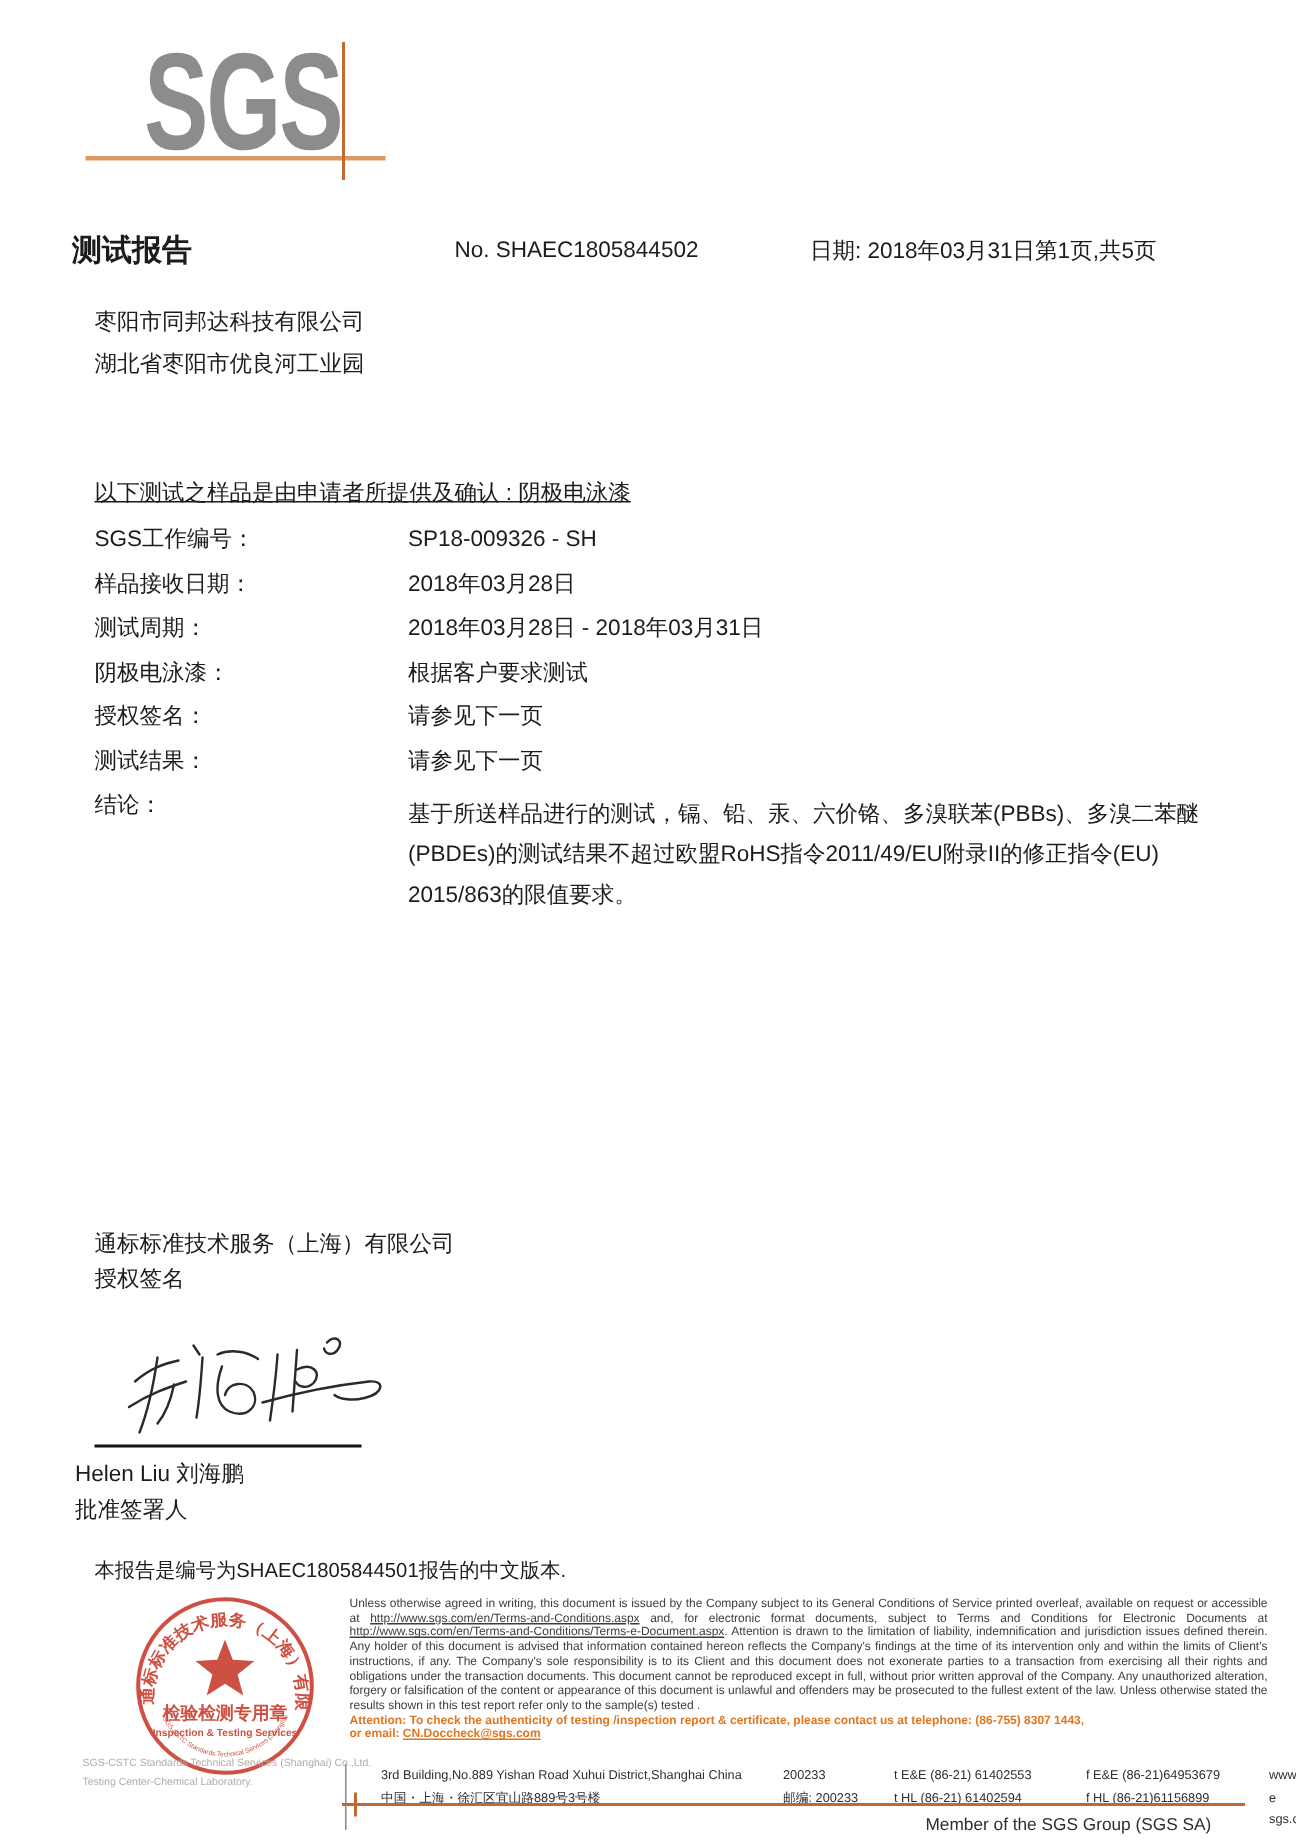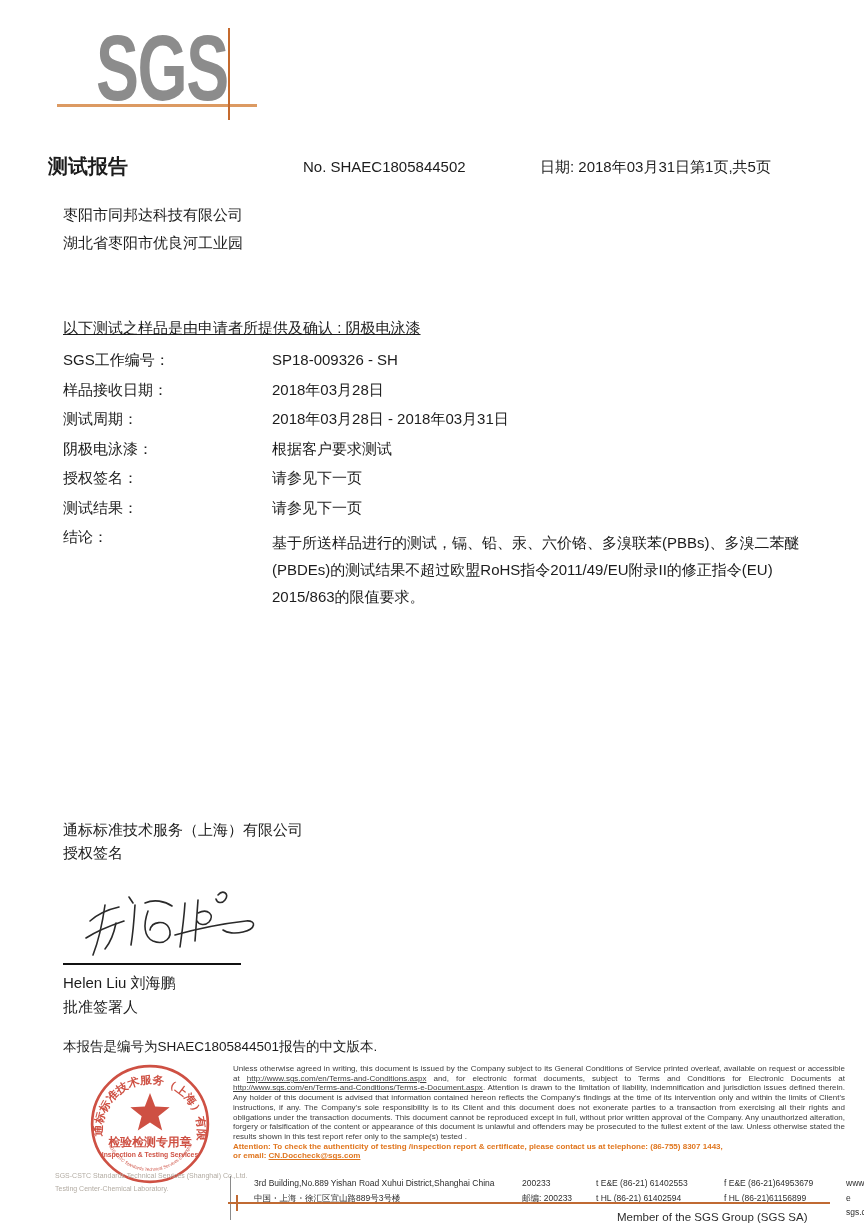--- a/index.html
+++ b/index.html
@@ -27,21 +27,21 @@
   .drow{display:flex;margin-bottom:13px;line-height:16.5px;}
   .drow .lbl{width:209px;flex:none;}
   .drow .val{flex:1;}
   .drow.conclusion{margin-top:3px;}
   .drow.conclusion .val{line-height:27px;}
 
   
   .sig-head{left:63px;top:818px;font-size:15px;line-height:23px;}
   .sig-svg{left:72px;top:883px;}
   .sig-underline{left:63px;top:963px;width:178px;height:2px;background:#111;}
-  .sig-names{left:63px;top:971px;font-size:15px;line-height:24px;}
+  .sig-names{left:50px;top:971px;font-size:15px;line-height:24px;}
 
   .cn-note{left:63px;top:1038px;font-size:13.5px;}
 
   
   .stamp-svg{left:88px;top:1062px;}
   .lab-lines{left:55px;top:1169px;font-size:7px;line-height:13px;color:#b3aca3;white-space:nowrap;}
   .legal{left:233px;top:1064px;width:612px;font-size:8px;line-height:9.7px;
          text-align:justify;color:#3d3d3d;}
   .legal .lnk{text-decoration:underline;}
   .attention{color:#e0761f;font-weight:bold;}

